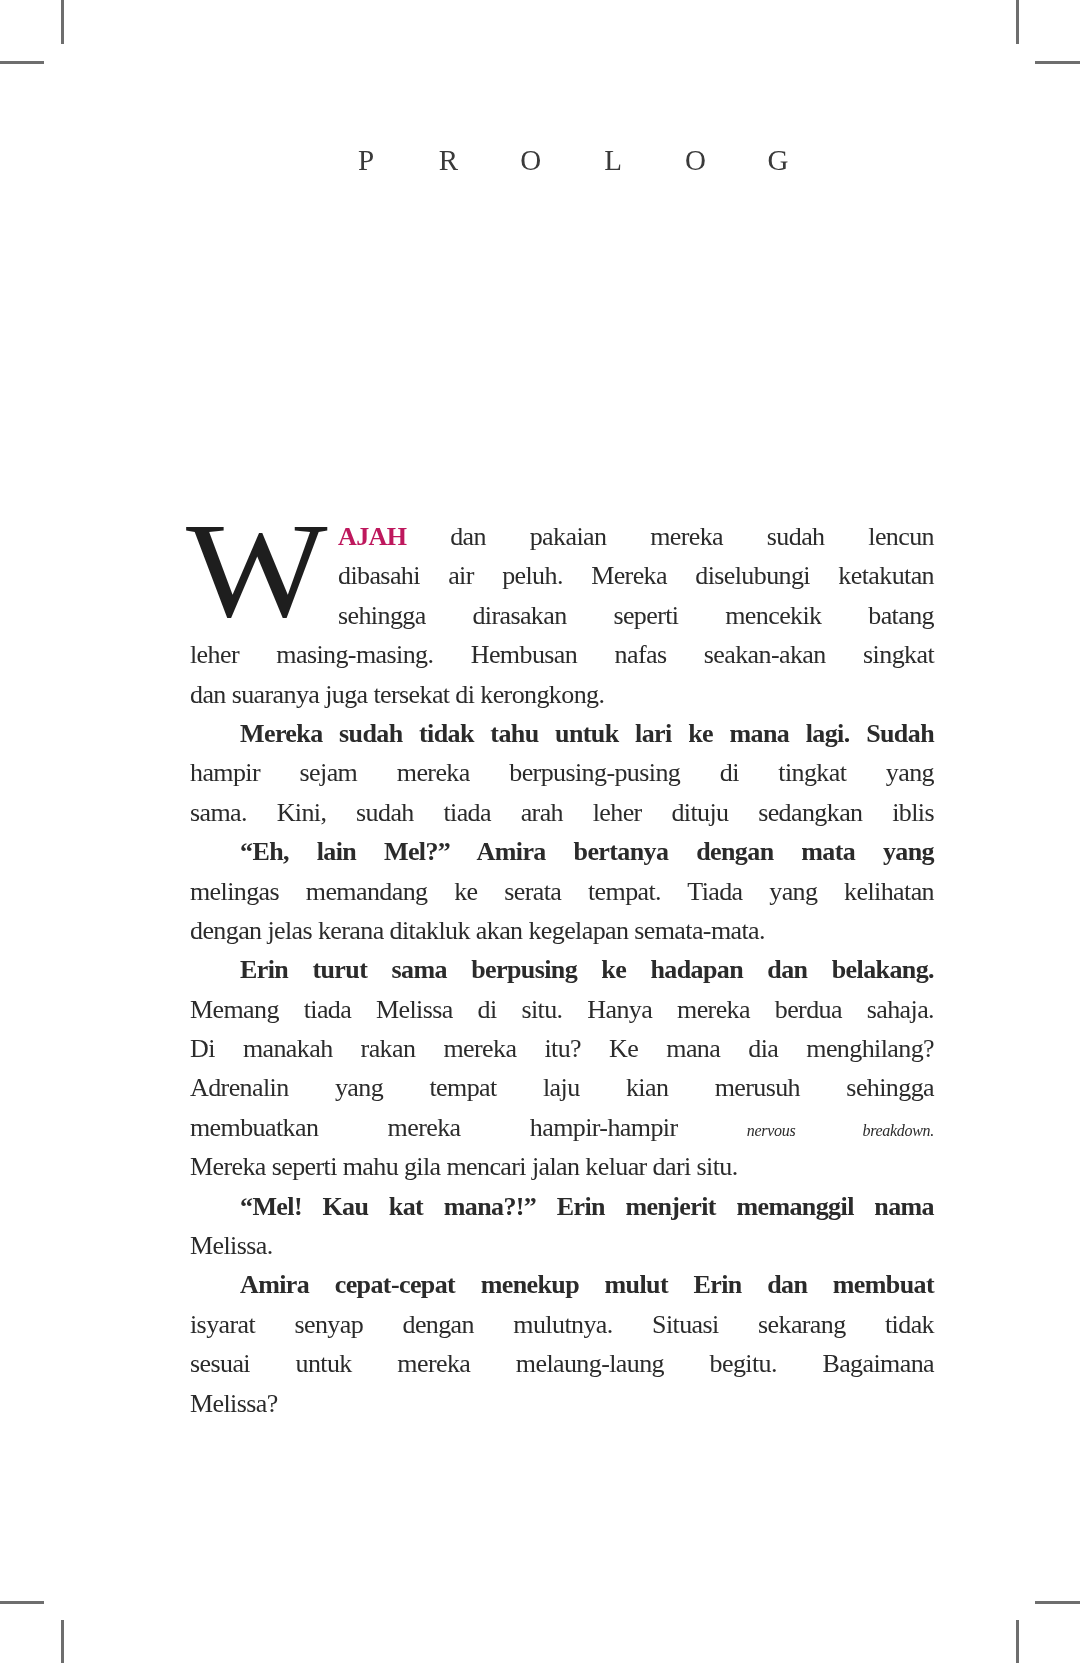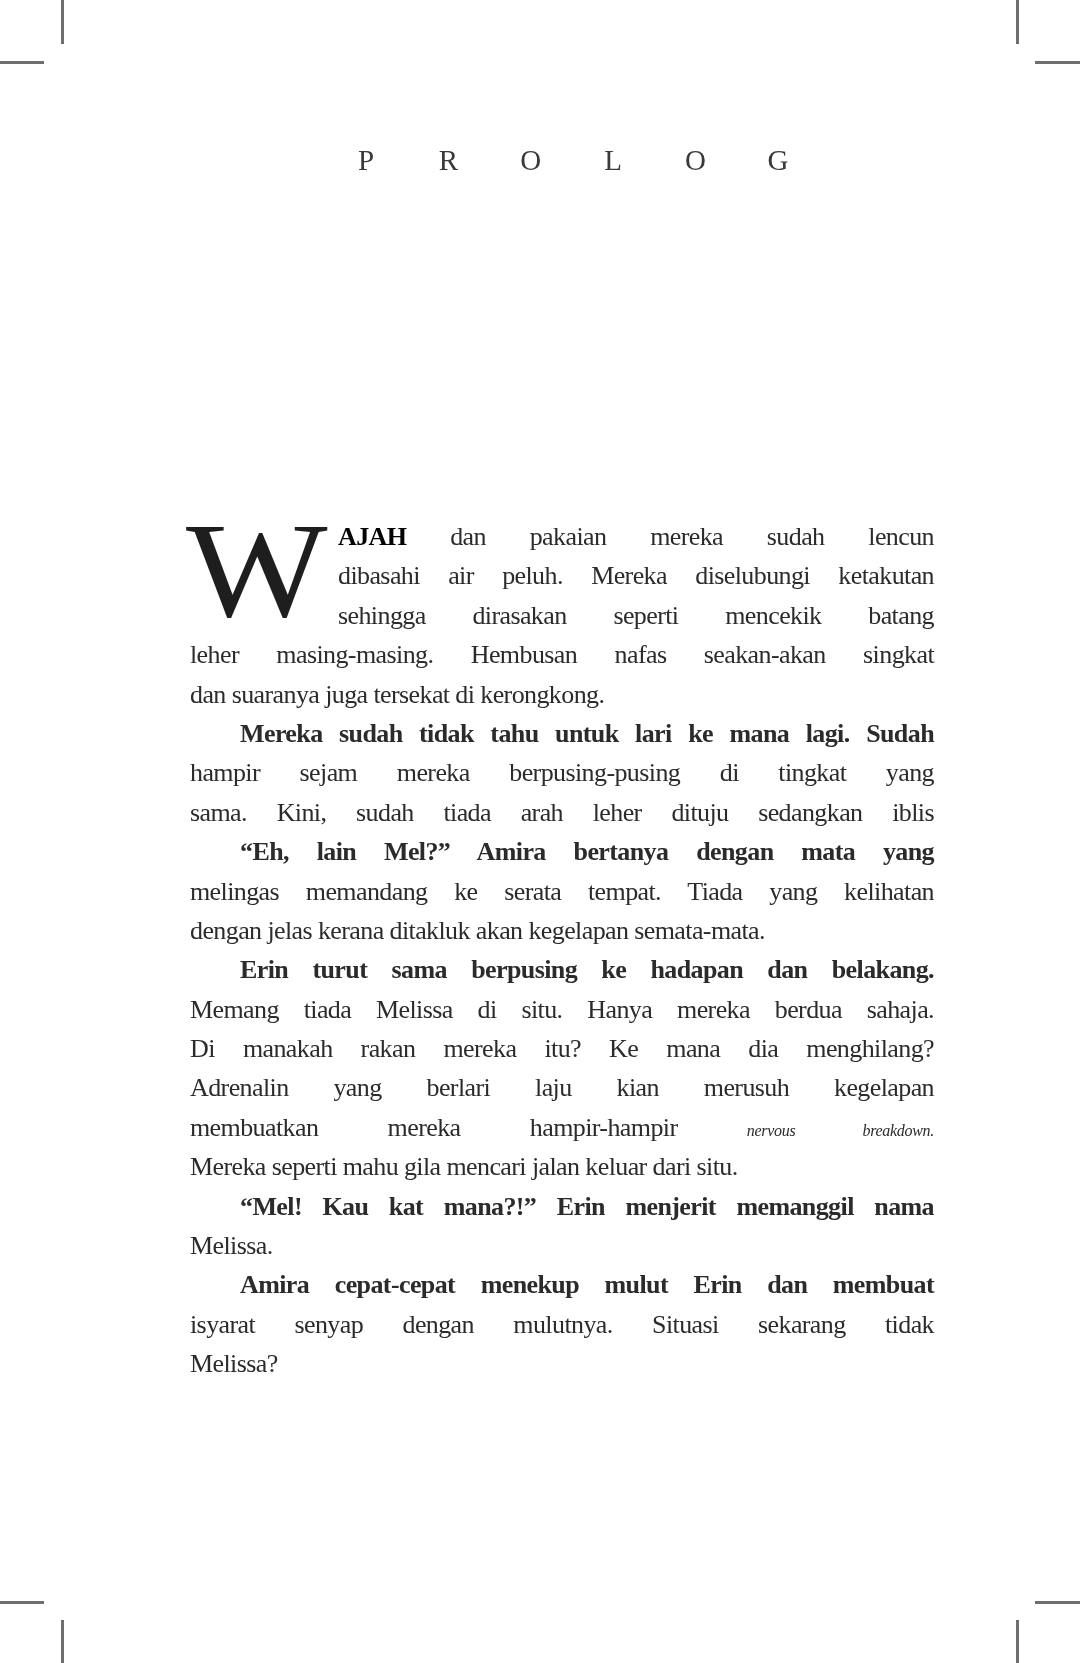--- a/index.html
+++ b/index.html
@@ -24,21 +24,21 @@
     text-align:justify; text-align-last:justify; white-space:nowrap; overflow:visible;
   }
   .line.last { text-align-last:left; }
   .line.indent { padding-left:50px;font-weight:bold; }
   .line.dc { padding-left:148px; }
   .dropcap {
     position:absolute; left:186px; top:503px;
     font-size:150px; line-height:150px; color:#1e1e1e;
     letter-spacing:-4px; transform:scaleY(0.9); transform-origin:top left;
   }
-  .lead { font-weight:bold; color:#000000; }
+  .lead { font-weight:bold; color:#be185d; }
   em { font-style:italic; font-size:16px; letter-spacing:-0.3px; }
 </style>
 </head>
 <body>
 
 <div class="crop" style="left:61px; top:0; width:3px; height:44px;"></div>
 <div class="crop" style="left:0; top:61px; width:44px; height:3px;"></div>
 <div class="crop" style="left:1016px; top:0; width:3px; height:44px;"></div>
 <div class="crop" style="left:1035px; top:61px; width:45px; height:3px;"></div>
 <div class="crop" style="left:0; top:1601px; width:44px; height:3px;"></div>
@@ -69,23 +69,24 @@
   <div class="line">hampir sejam mereka berpusing-pusing di tingkat yang</div>
   <div class="line">sama. Kini, sudah tiada arah leher dituju sedangkan iblis</div>
 
   <div class="line indent">“Eh, lain Mel?” Amira bertanya dengan mata yang</div>
   <div class="line">melingas memandang ke serata tempat. Tiada yang kelihatan</div>
   <div class="line last">dengan jelas kerana ditakluk akan kegelapan semata-mata.</div>
 
   <div class="line indent">Erin turut sama berpusing ke hadapan dan belakang.</div>
   <div class="line">Memang tiada Melissa di situ. Hanya mereka berdua sahaja.</div>
   <div class="line">Di manakah rakan mereka itu? Ke mana dia menghilang?</div>
-  <div class="line">Adrenalin yang berlari laju kian merusuh kegelapan</div>
+  <div class="line">Adrenalin yang tempat laju kian merusuh sehingga</div>
   <div class="line"><span>membuatkan mereka hampir-hampir </span><em>nervous breakdown.</em></div>
   <div class="line last">Mereka seperti mahu gila mencari jalan keluar dari situ.</div>
 
   <div class="line indent">“Mel! Kau kat mana?!” Erin menjerit memanggil nama</div>
   <div class="line last">Melissa.</div>
 
   <div class="line indent">Amira cepat-cepat menekup mulut Erin dan membuat</div>
   <div class="line">isyarat senyap dengan mulutnya. Situasi sekarang tidak</div>
+  <div class="line">sesuai untuk mereka melaung-laung begitu. Bagaimana</div>
   <div class="line last">Melissa?</div>
 </div>
 
 </body></html>

